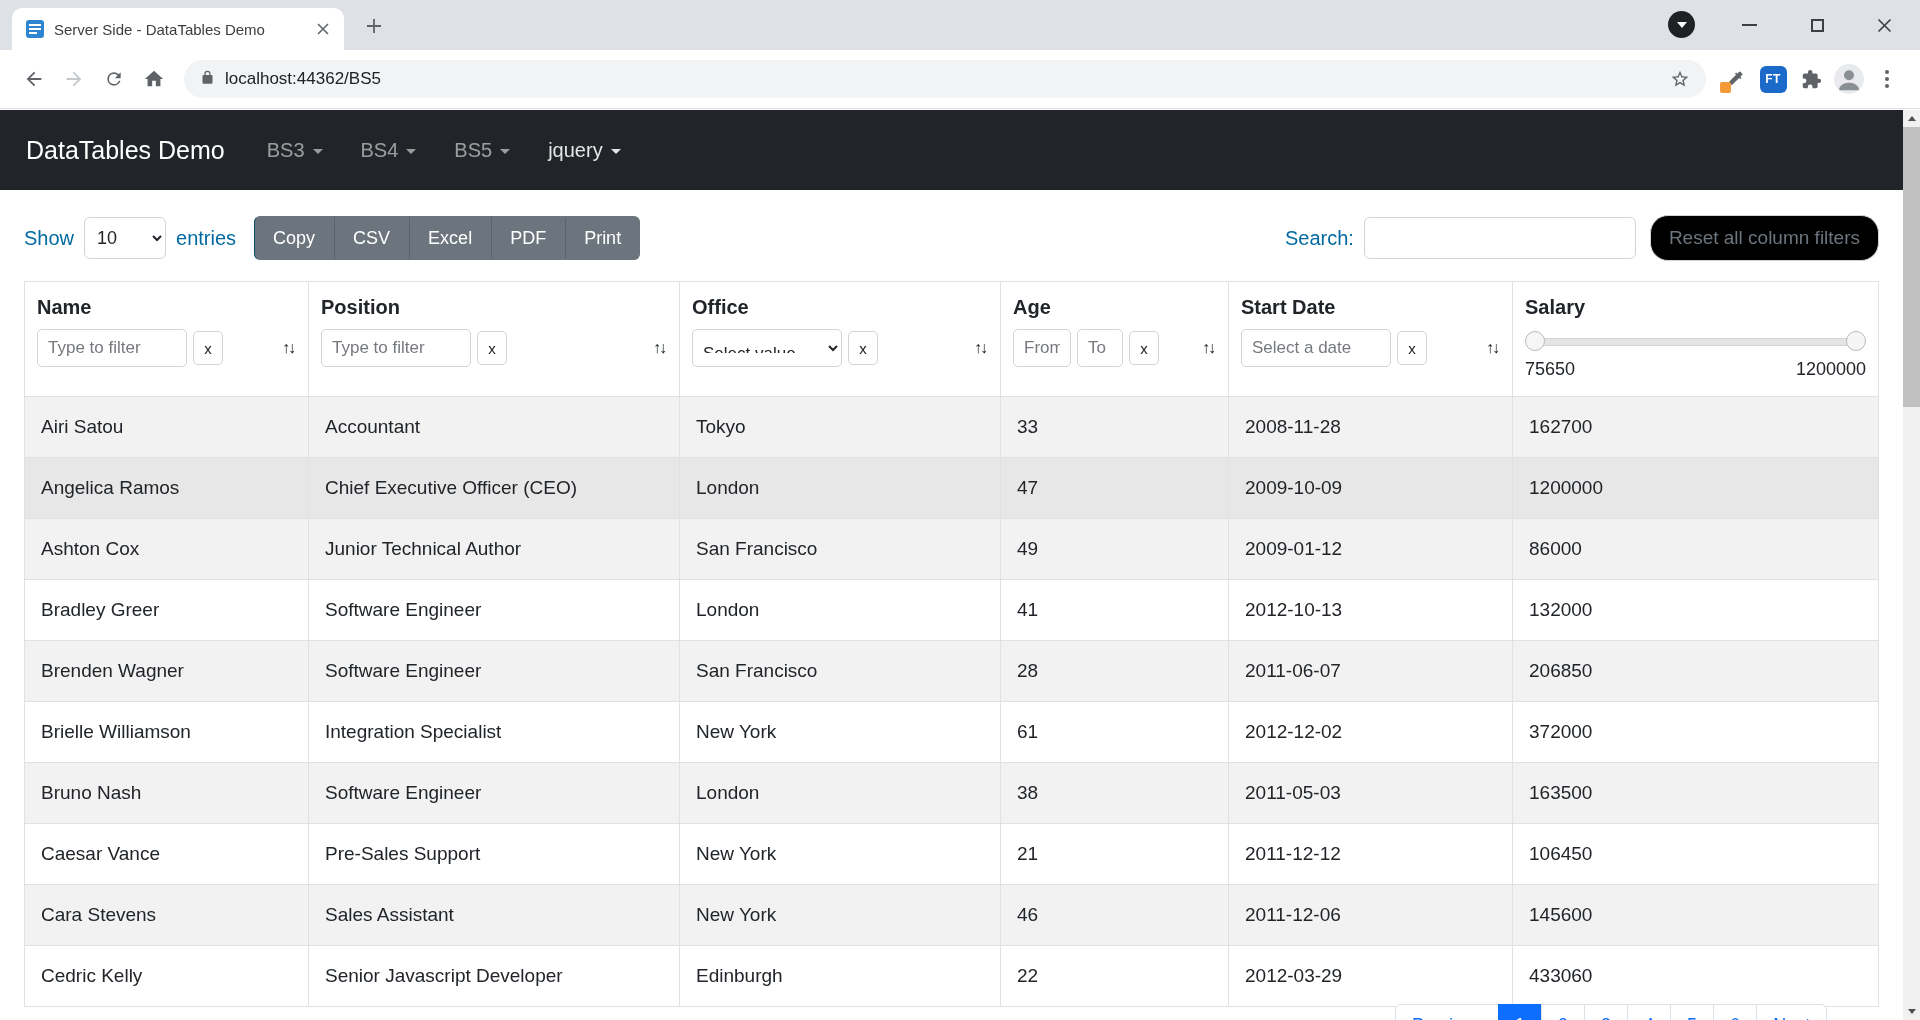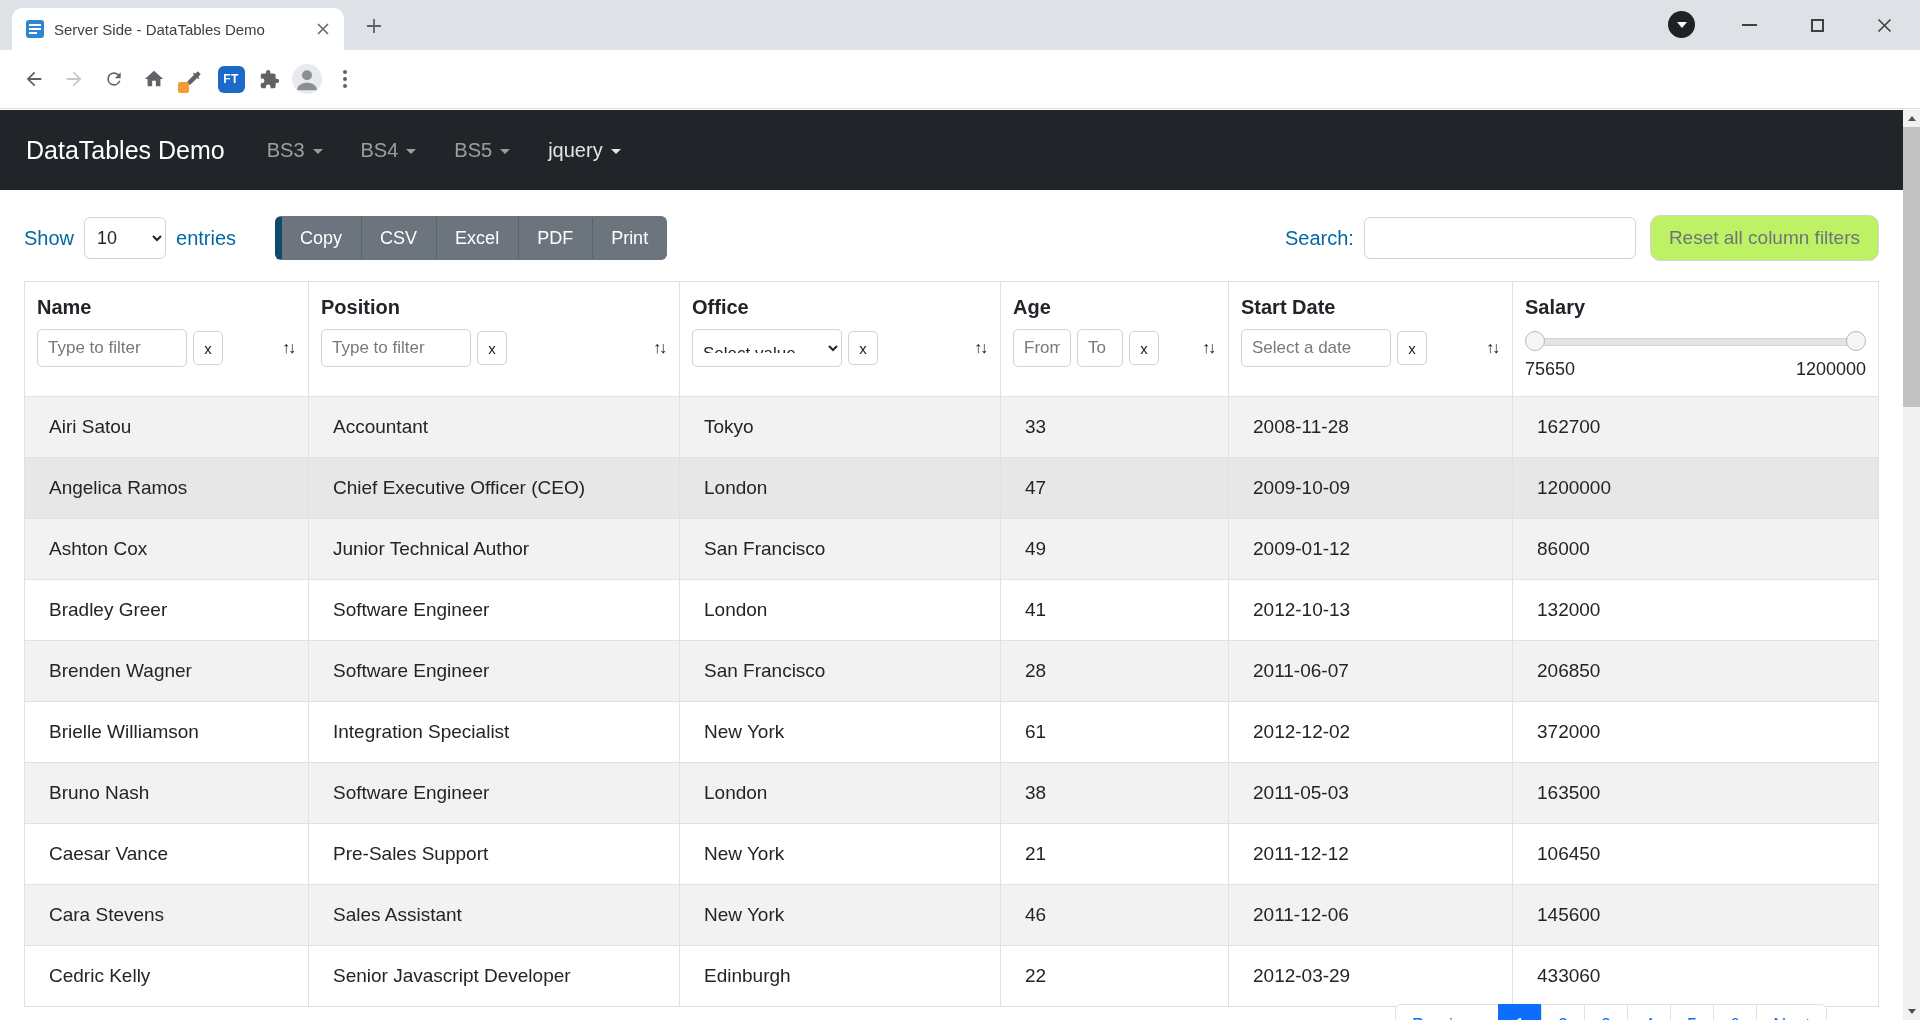--- a/index.html
+++ b/index.html
@@ -45,26 +45,26 @@
   .nav-link.bright { color:rgba(255,255,255,0.88); }
   .caret { width:0; height:0; border-left:5px solid transparent; border-right:5px solid transparent; border-top:5px solid currentColor; margin-top:3px; }
 
   .toolbar { display:flex; align-items:center; padding:25px 24px 20px; }
   .tb-label { font-size:20px; color:#0369a1; }
   .page-len { margin:0 10px; width:82px; height:42px; font-size:18px; border:1px solid #ced4da; border-radius:6px;
     padding:0 8px; background:#fff; color:#212529; font-family:"Liberation Sans", sans-serif; }
   .btn-group { display:flex; margin-left:18px; }
   .export-btn { background:#6c757d; color:#fff; font-size:18px; height:44px; padding:0 18px; border:1px solid #6c757d;
     border-left:1px solid #5c636a; cursor:pointer; font-family:"Liberation Sans", sans-serif; }
-  .export-btn:first-child { border-radius:6px 0 0 6px; border-left:7px solid #0c4a6e;margin-left:21px; }
+  .export-btn:first-child { border-radius:6px 0 0 6px; border-left:1px solid #0c4a6e; }
   .export-btn:last-child { border-radius:0 6px 6px 0; }
   .search-wrap { margin-left:auto; display:flex; align-items:center; }
   .search-input { width:272px; height:42px; border:1px solid #ced4da; border-radius:6px; margin-left:10px;
     font-size:18px; padding:0 10px; color:#212529; }
-  .reset-btn { margin-left:14px; height:46px; padding:0 18px; background:#bef264; border:1px solid #ced4da; border-radius:10px;
+  .reset-btn { margin-left:14px; height:46px; padding:0 18px; background:#000000; border:1px solid #ced4da; border-radius:18px;
     color:#6c757d; font-size:19px; cursor:pointer; font-family:"Liberation Sans", sans-serif; }
 
   .table-wrap { padding:0 24px; }
   table.dt { width:100%; border-collapse:collapse; table-layout:fixed; }
   .dt th { border:1px solid #dee2e6; padding:14px 12px 16px; vertical-align:top; text-align:left; background:#fff; }
   .col-title { font-size:20px; font-weight:bold; color:#212529; margin-bottom:10px; }
   .filter-row { display:flex; align-items:center; gap:6px; }
   .f-input { height:38px; border:1px solid #ced4da; border-radius:5px; padding:0 10px; font-size:17px; color:#be185d;
     background:#fff; width:150px; font-family:"Liberation Sans", sans-serif; }
   .f-input::placeholder { color:#76797d; }
@@ -74,21 +74,21 @@
   .f-select { height:38px; width:150px; border:1px solid #ced4da; border-radius:5px; font-size:17px; color:#212529;
     background:#fff; padding:13px 6px; font-family:"Liberation Sans", sans-serif; }
   .f-from { width:58px; } .f-to { width:46px; }
   .slider { position:relative; height:20px; margin:12px 2px 0; }
   .slider-track { position:absolute; top:7px; left:0; right:0; height:8px; background:#e4e4e4; border:1px solid #d3d3d3; border-radius:4px; }
   .slider-handle { position:absolute; top:0; width:20px; height:20px; border-radius:50%; background:#f6f6f6;
     border:1px solid #b9b9b9; cursor:pointer; }
   .sh-min { left:-2px; } .sh-max { right:-2px; }
   .range-vals { display:flex; justify-content:space-between; font-size:18px; font-weight:normal; color:#212529; margin-top:8px; }
 
-  .dt td { border:1px solid #dee2e6; padding:0 24px; height:61px; font-size:19px; color:#212529; background:#fff; }
+  .dt td { border:1px solid #dee2e6; padding:0 16px; height:61px; font-size:19px; color:#212529; background:#fff; }
   .dt tbody tr:nth-child(odd) td { background:#f2f2f2; }
   .dt tbody tr.hovered td { background:#e7e7e7; }
 
   .pagination { position:absolute; left:1395px; top:1004px; display:flex; }
   .page-item { height:42px; padding:0 16px; display:flex; align-items:center; border:1px solid #dee2e6; background:#fff;
     color:#0d6efd; font-size:18px; margin-left:-1px; cursor:pointer; }
   .page-item:first-child { border-radius:6px 0 0 6px; margin-left:0; }
   .page-item:last-child { border-radius:0 6px 6px 0; }
   .page-item.active { background:#0d6efd; border-color:#0d6efd; color:#fff; }
 
@@ -154,20 +154,33 @@
   <span class="nav-ic">
     <svg width="20" height="20" viewBox="0 0 24 24">
         <path d="M17.65 6.35A7.95 7.95 0 0 0 12 4a8 8 0 1 0 7.73 10h-2.08A6 6 0 1 1 12 6c1.66 0 3.14.69 4.22 1.78L13 11h7V4z" fill="#5f6368"></path>
       </svg>
   </span>
   <span class="nav-ic">
     <svg width="22" height="22" viewBox="0 0 24 24">
         <path d="M10 20v-6h4v6h5v-8h3L12 3 2 12h3v8z" fill="#5f6368"></path>
       </svg>
   </span>
+  <div class="omnibox">
+    <span>
+      <svg width="15" height="15" viewBox="0 0 24 24">
+          <path d="M18 8h-1V6a5 5 0 0 0-10 0v2H6a2 2 0 0 0-2 2v10a2 2 0 0 0 2 2h12a2 2 0 0 0 2-2V10a2 2 0 0 0-2-2zM9 6a3 3 0 0 1 6 0v2H9z" fill="#5f6368"></path>
+        </svg>
+    </span>
+    <span class="url-text">localhost:44362/BS5</span>
+    <span class="omni-star">
+      <svg width="20" height="20" viewBox="0 0 24 24">
+          <path d="M22 9.24l-7.19-.62L12 2 9.19 8.63 2 9.24l5.46 4.73L5.82 21 12 17.27 18.18 21l-1.63-7.03L22 9.24zM12 15.4l-3.76 2.27 1-4.28-3.32-2.88 4.38-.38L12 6.1l1.71 4.04 4.38.38-3.32 2.88 1 4.28L12 15.4z" fill="#5f6368"></path>
+        </svg>
+    </span>
+  </div>
   <span class="ext-ic">
     <svg width="20" height="20" viewBox="0 0 24 24">
         <path d="M20.7 5.6l-2.3-2.3a1 1 0 0 0-1.4 0l-2.3 2.3-1.4-1.4-1.4 1.4 1.4 1.4-8.3 8.3V19h3.7l8.3-8.3 1.4 1.4 1.4-1.4-1.4-1.4 2.3-2.3a1 1 0 0 0 0-1.4z" fill="#5f6368"></path>
       </svg>
     <span class="ext-badge"></span>
   </span>
   <span class="ext-ic">
     <span class="ft-ic">FT</span>
   </span>
   <span class="ext-ic">

